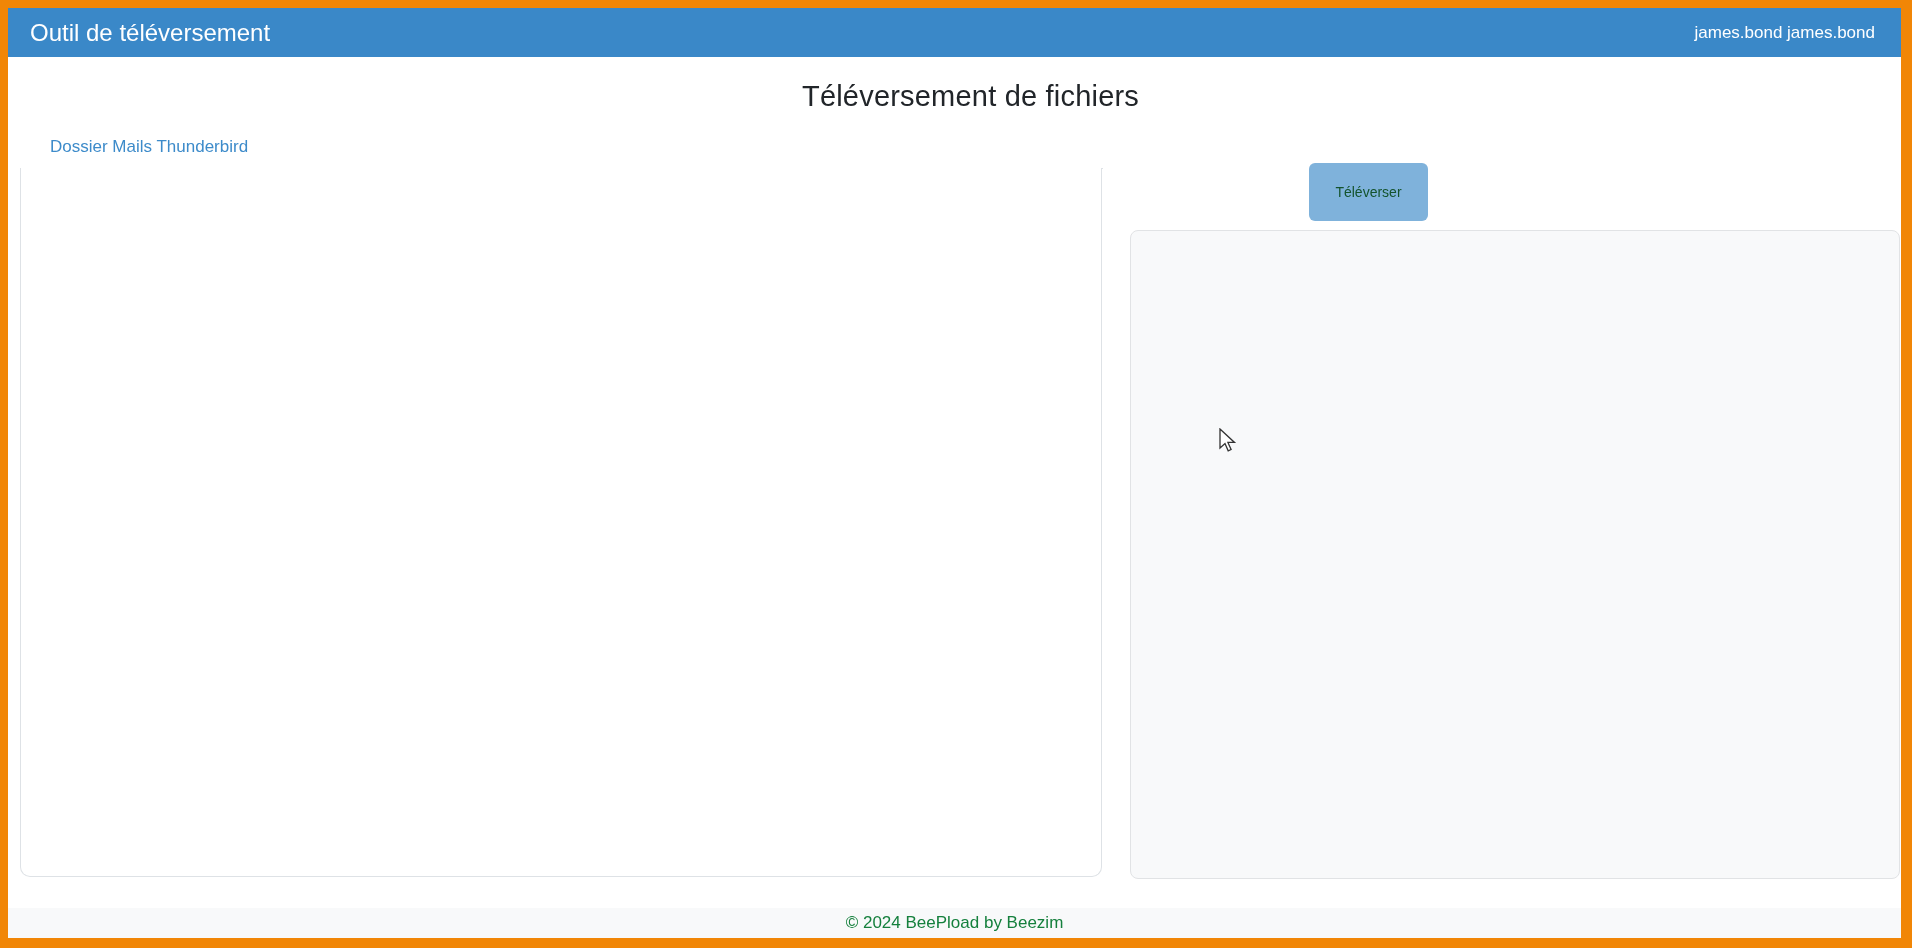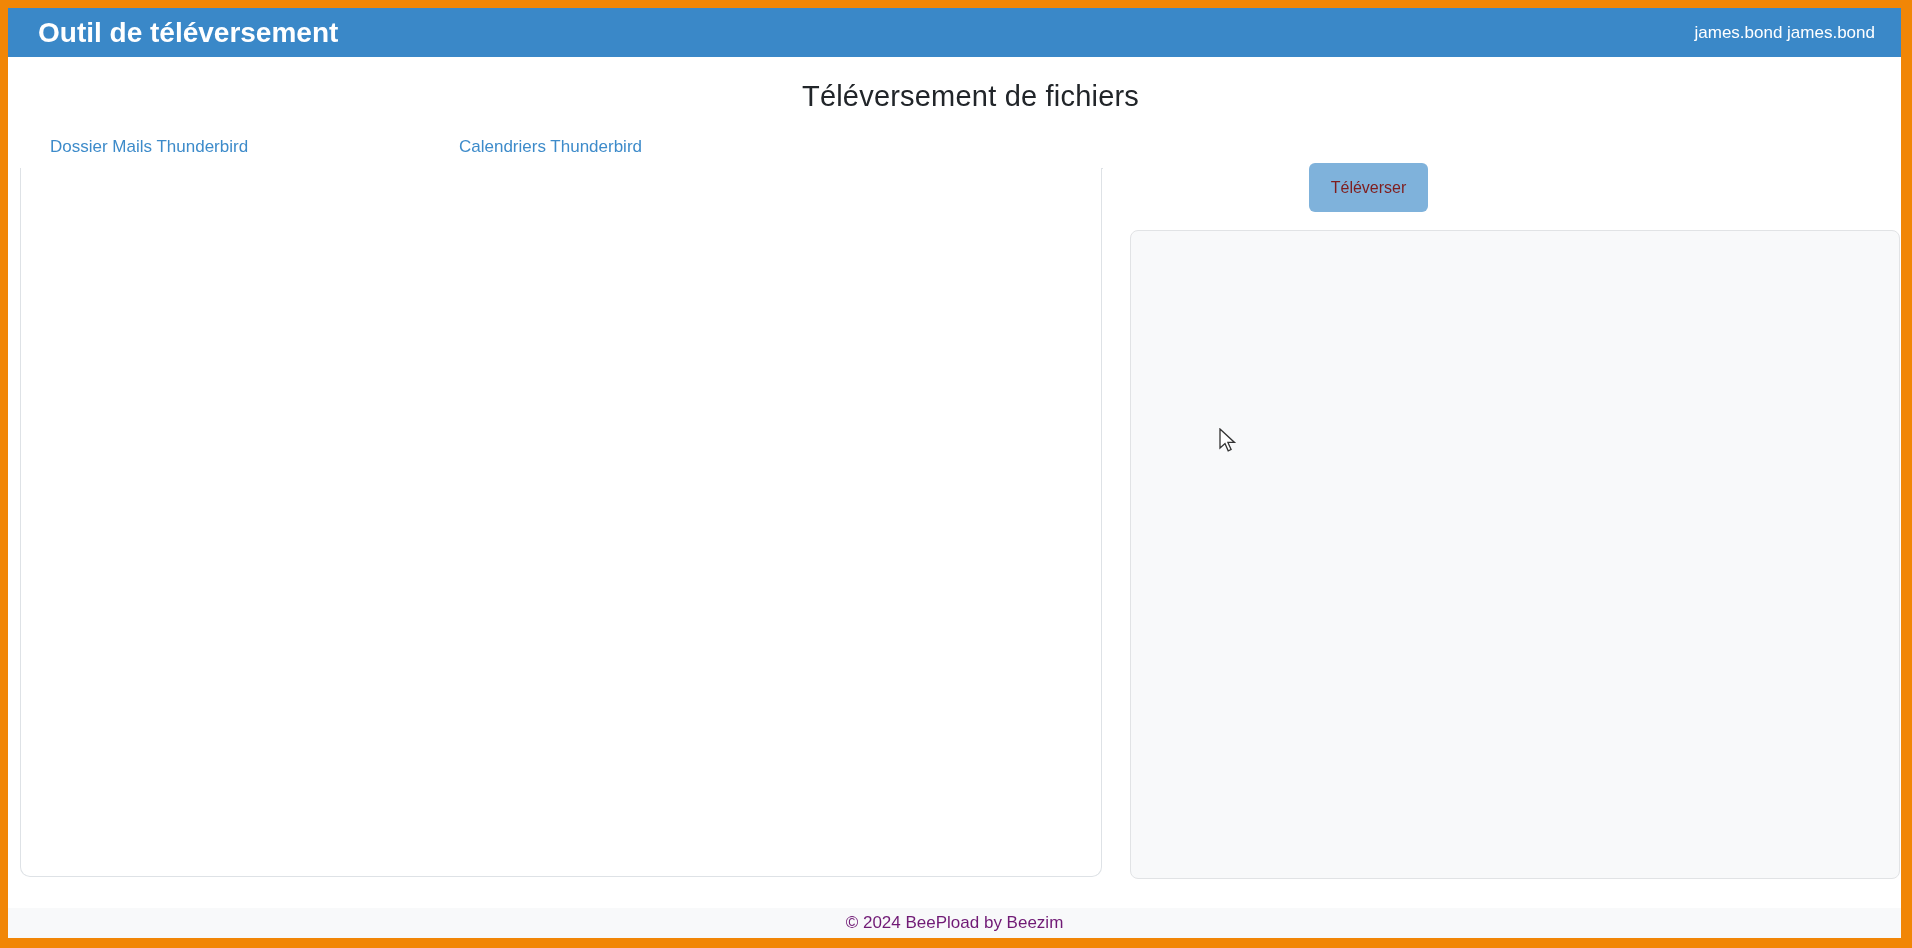--- a/index.html
+++ b/index.html
@@ -1,37 +1,37 @@
 <!DOCTYPE html>
 <html><head>
 <meta charset="utf-8">
 <style>
   html,body{margin:0;padding:0;background:#555;}
   .frame{position:relative;width:1912px;height:948px;background:#f18606;font-family:"Liberation Sans",sans-serif;overflow:hidden;}
   .page{position:absolute;top:8px;left:8px;right:11px;bottom:10px;background:#ffffff;overflow:hidden;}
 
   
   .topbar{position:absolute;left:0;top:0;width:100%;height:49px;background:#3a88c8;color:#fff;}
-  .topbar .brand{position:absolute;left:30px;top:0;line-height:49px;font-size:28px;font-weight:bold;}
+  .topbar .brand{position:absolute;left:22px;top:0;line-height:49px;font-size:24px;}
   .topbar .user{position:absolute;right:26px;top:0;line-height:49px;font-size:17px;}
 
   
   .page-title{position:absolute;left:0;top:72px;width:100%;text-align:center;font-size:29px;font-weight:normal;color:#212529;letter-spacing:.2px;margin-left:16px;}
 
   
   .nav-line{position:absolute;left:12px;top:160px;width:1083px;height:0;border-bottom:1px solid #dee2e6;}
   .tab{position:absolute;top:117px;height:43px;line-height:43px;font-size:17px;padding:0 18px;cursor:pointer;}
   .tab.link{color:#3d8bca;}
   .tab.active{background:#fff;color:#495057;border:1px solid #dee2e6;border-bottom:1px solid #fff;border-radius:8px 8px 0 0;z-index:3;text-align:center;}
   .tab1{left:24px;}
   .tab2{left:229px;top:117px;width:155px;height:42px;line-height:42px;}
   .tab3{left:433px;}
 
   
-  .btn{position:absolute;top:155px;height:49px;border:none;border-radius:6px;color:#7f1d1d;font-size:16px;font-family:"Liberation Sans",sans-serif;cursor:pointer;}
+  .btn{position:absolute;top:155px;height:58px;border:none;border-radius:6px;color:#14532d;font-size:14px;font-family:"Liberation Sans",sans-serif;cursor:pointer;}
   .btn-upload{left:1301px;width:119px;background:#7fb2db;}
   .btn-clear{left:1433px;width:275px;background:#a5a9ae;}
 
   
   .card{position:absolute;left:12px;top:160px;width:1080px;height:708px;border:1px solid #dee2e6;border-top:none;border-radius:0 0 10px 10px;background:#fff;z-index:1;}
 
   
   .dropzone{position:absolute;left:37px;width:487px;border:2px dashed #3d8bca;border-radius:10px;display:flex;align-items:center;justify-content:center;text-align:center;font-weight:bold;font-size:17px;color:#212529;cursor:pointer;background:#fff;}
   .dz1{top:219px;height:181px;}
   .dz2{top:449px;height:181px;}
@@ -60,40 +60,39 @@
   .help-inner ul{margin:0;padding-left:42px;}
   .help-inner li{margin:0 0 4px;}
   .code{font-family:"Liberation Mono",monospace;color:#e1342f;font-size:15px;}
   .help-vsb{position:absolute;right:2px;top:6px;width:12px;height:612px;background:#fff;}
   .help-vsb .thumb{position:absolute;left:1px;top:16px;width:10px;height:400px;background:#8f9295;border-radius:5px;cursor:pointer;}
 
   
   .filelist{position:absolute;left:1122px;top:222px;width:768px;height:647px;border:1px solid #e1e3e5;border-radius:8px;background:#f8f9fa;}
 
   
-  .footer{position:absolute;left:0;bottom:0;width:100%;height:30px;background:#f8f9fa;color:#701a75;font-size:17px;text-align:center;line-height:30px;}
+  .footer{position:absolute;left:0;bottom:0;width:100%;height:30px;background:#f8f9fa;color:#15803d;font-size:17px;text-align:center;line-height:30px;}
 
   .cursor{position:absolute;left:1210px;top:420px;z-index:9;}
 </style>
 </head>
 <body>
 
 <div class="frame">
   <div class="page">
 
     <div class="topbar">
       <span class="brand">Outil de téléversement</span>
       <span class="user">james.bond james.bond</span>
     </div>
 
     <div class="page-title">Téléversement de fichiers</div>
 
     <div class="nav-line"></div>
     <div class="tab link tab1">Dossier Mails Thunderbird</div>
-    <div class="tab link tab3">Calendriers Thunderbird</div>
 
     <button class="btn btn-upload">Téléverser</button>
 
     <div class="card"></div>
 
     <div class="dropzone dz1">
       <span>Déposez votre fichier prefs.js ici</span>
     </div>
     <div class="progress pg1"></div>
 

